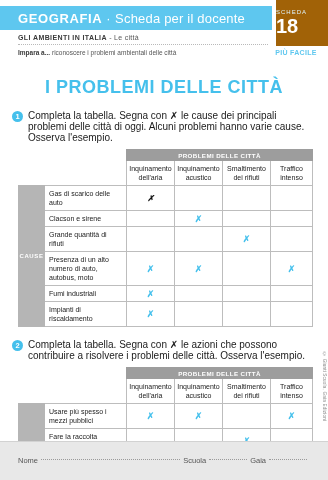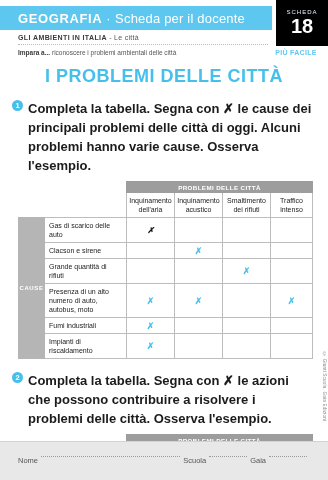--- a/index.html
+++ b/index.html
@@ -83,23 +83,23 @@
   .header-line3 b { font-weight: bold; }
   .header-line3 .light { color: #555; }
 
   
   .badge {
     position: absolute;
     right: 0;
     top: 0;
     width: 52px;
     height: 46px;
-    background: #000000;
+    background: #a16207;
     color: #ffffff;
-    text-align: center;
+    text-align: left;
   }
   .badge-label {
     font-size: 6px;
     letter-spacing: 1px;
     padding-top: 9px;
     color: #ddf2fb;
   }
   .badge-number {
     font-size: 20px;
     font-weight: bold;
@@ -118,21 +118,21 @@
     letter-spacing: 0.3px;
   }
 
   
   .main-title {
     text-align: center;
     font-size: 18px;
     font-weight: bold;
     color: #45c0ec;
     letter-spacing: 0.5px;
-    margin-top: 4px;
+    margin-top: 15px;
   }
 
   
   .exercise {
     position: relative;
     padding-left: 28px;
     padding-right: 14px;
     margin-top: 12px;
   }
   .ex-num {
@@ -143,24 +143,24 @@
     height: 11px;
     border-radius: 50%;
     background: #45c0ec;
     color: #ffffff;
     font-size: 7.5px;
     font-weight: bold;
     text-align: center;
     line-height: 11px;
   }
   .ex-text {
-    font-size: 13px;
-    line-height: 19px;
+    font-size: 10px;
+    line-height: 11px;
     color: #1b1b1b;
-    font-weight: bold;
+    font-weight: normal;
   }
 
   
   .tbl-wrap {
     margin: 6px 0 0 18px;
     width: 294px;
   }
   table.sheet {
     border-collapse: collapse;
     width: 294px;
@@ -249,21 +249,21 @@
     height: 38px;
     background: #e8e8e8;
     border-top: 1px solid #d2d2d2;
   }
   .footer-inner {
     position: absolute;
     left: 18px;
     top: 14px;
     right: 18px;
     display: flex;
-    align-items: flex-start;
+    align-items: center;
     font-size: 7.5px;
     color: #555555;
     white-space: nowrap;
   }
   .f-label { margin-right: 3px; }
   .f-dots {
     flex: 1 1 auto;
     border-bottom: 1px dotted #9a9a9a;
     margin: 0 3px 2px 0;
     min-width: 10px;

